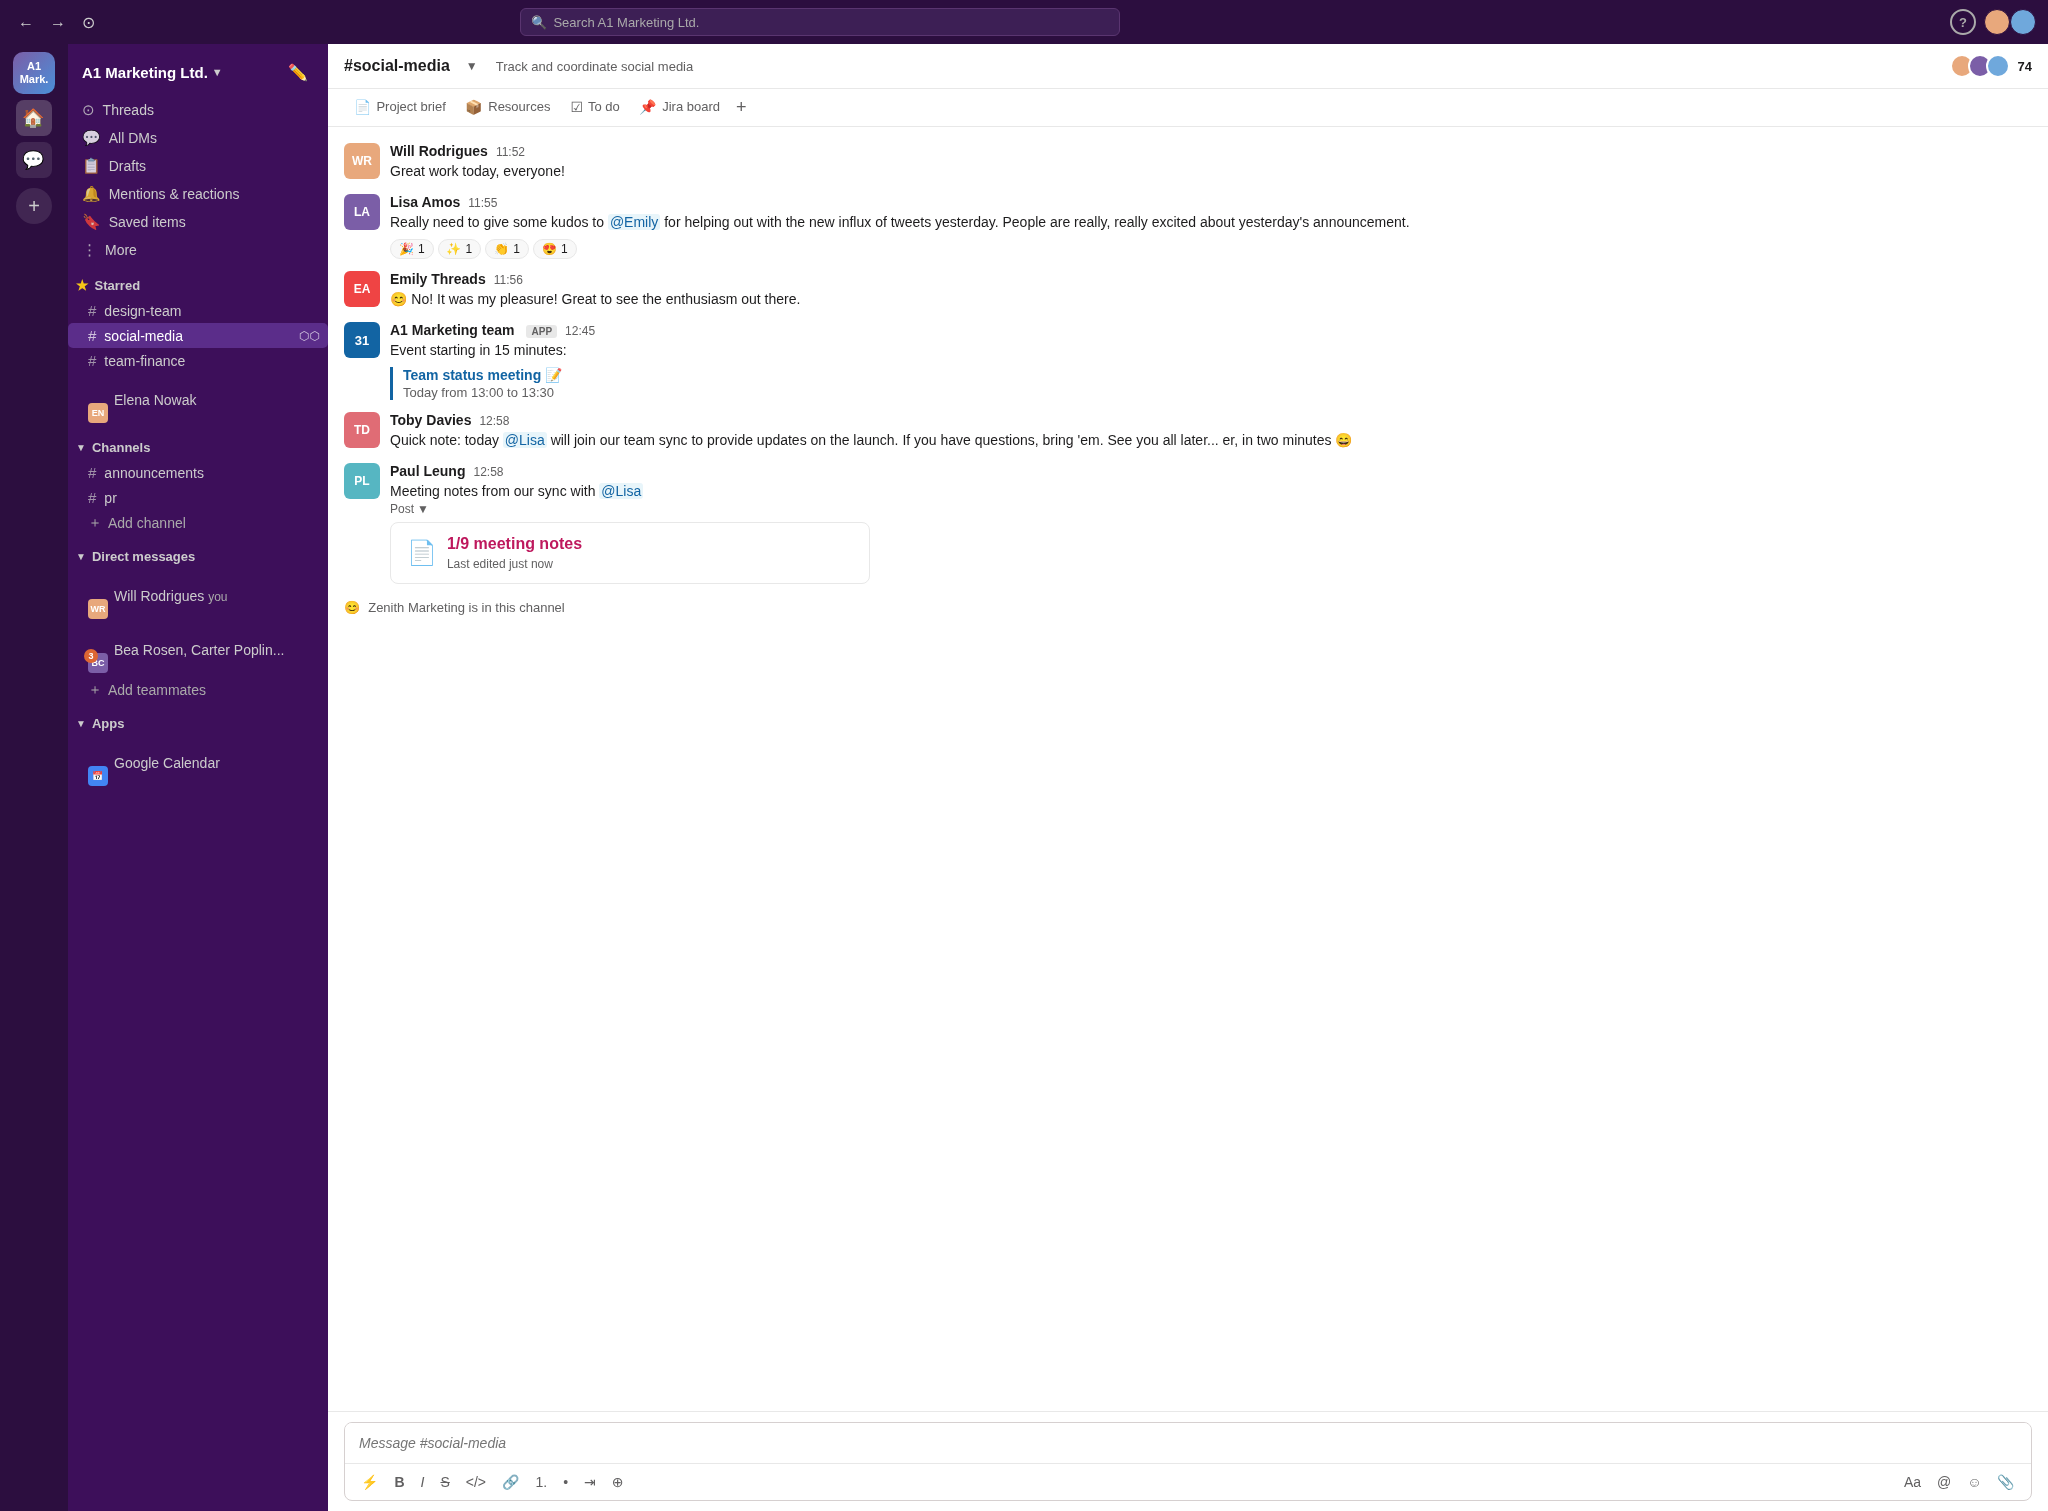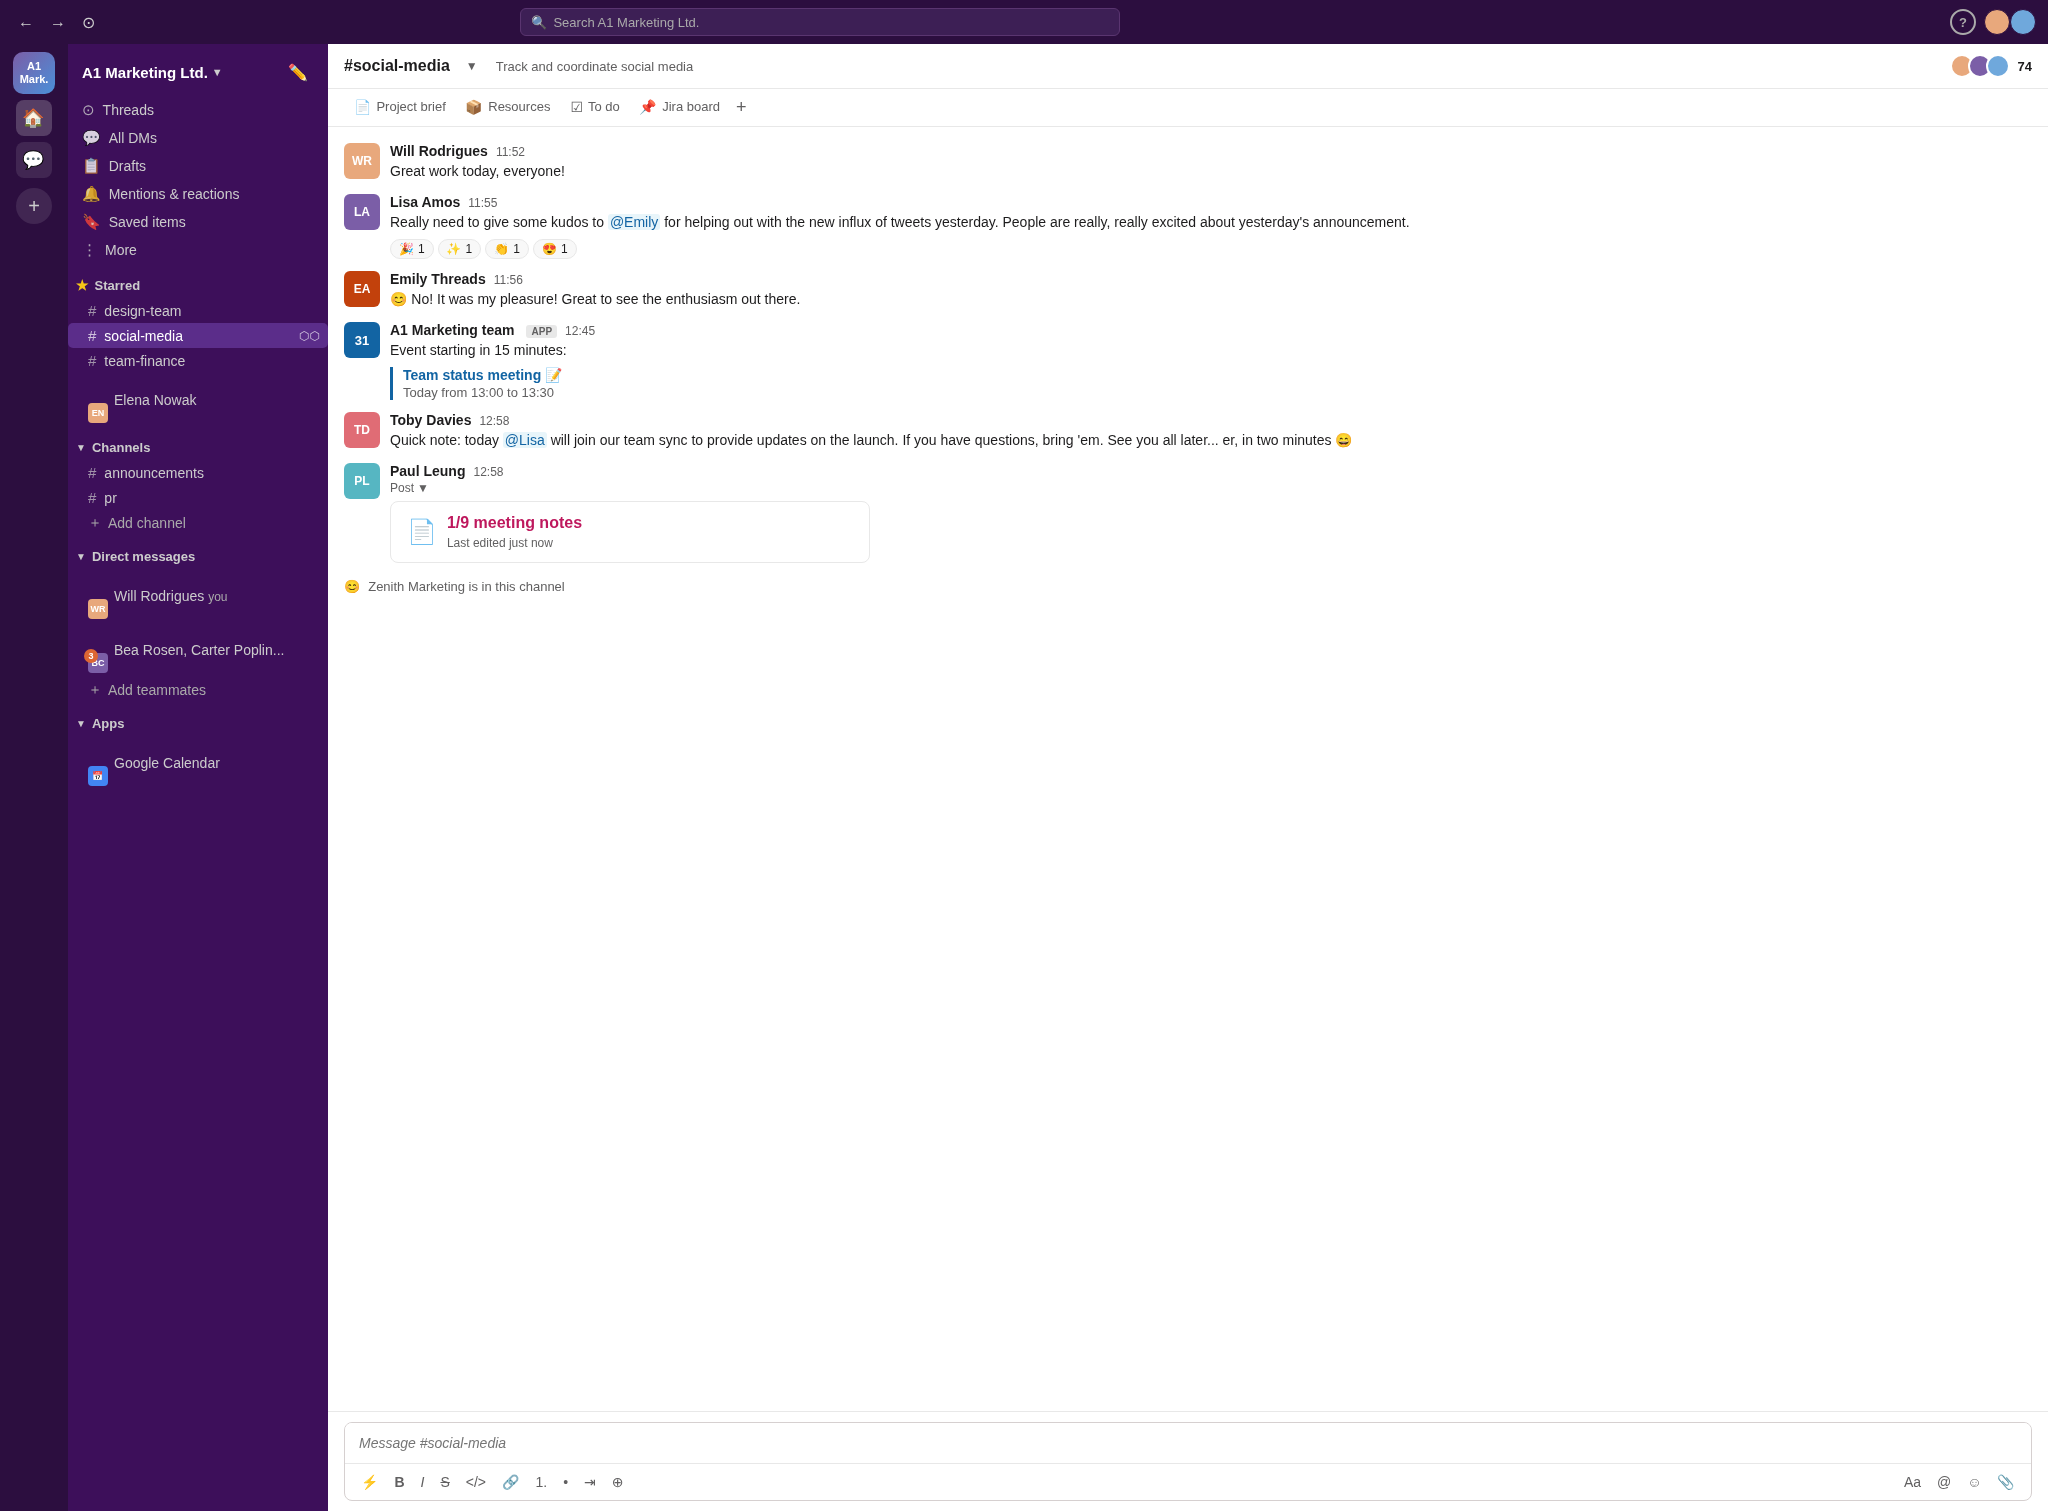--- a/index.html
+++ b/index.html
@@ -326,21 +326,21 @@
               </div>
             <div class="reaction">
                 <span>😍</span>
                 <span>1</span>
               </div>
           </div>
         </div>
       </div>
 
       <div class="message">
-        <div class="msg-avatar av3" style="background:#c2410c;">EA</div>
+        <div class="msg-avatar av3" style="background:#ef4444;">EA</div>
         <div class="msg-content">
           <div class="msg-header">
             <span class="msg-author">Emily Threads</span>
             <span class="msg-time">11:56</span>
           </div>
           <div class="msg-text">
             <span>😊 </span><span>No! It was my pleasure! Great to see the enthusiasm out there.</span>
           </div>
         </div>
       </div>
@@ -373,20 +373,23 @@
           </div>
         </div>
       </div>
 
       <div class="message">
         <div class="msg-avatar" style="background:#56b6c2;">PL</div>
         <div class="msg-content">
           <div class="msg-header">
             <span class="msg-author">Paul Leung</span>
             <span class="msg-time">12:58</span>
+          </div>
+          <div class="msg-text">
+            <span>Meeting notes from our sync with </span><span class="msg-mention">@Lisa</span>
           </div>
           <div class="post-label">
             <span>Post</span>
             <span>▼</span>
           </div>
           <div class="post-card">
             <div class="post-icon">📄</div>
             <div class="post-info">
               <div class="post-title">1/9 meeting notes</div>
               <div class="post-sub">Last edited just now</div>

